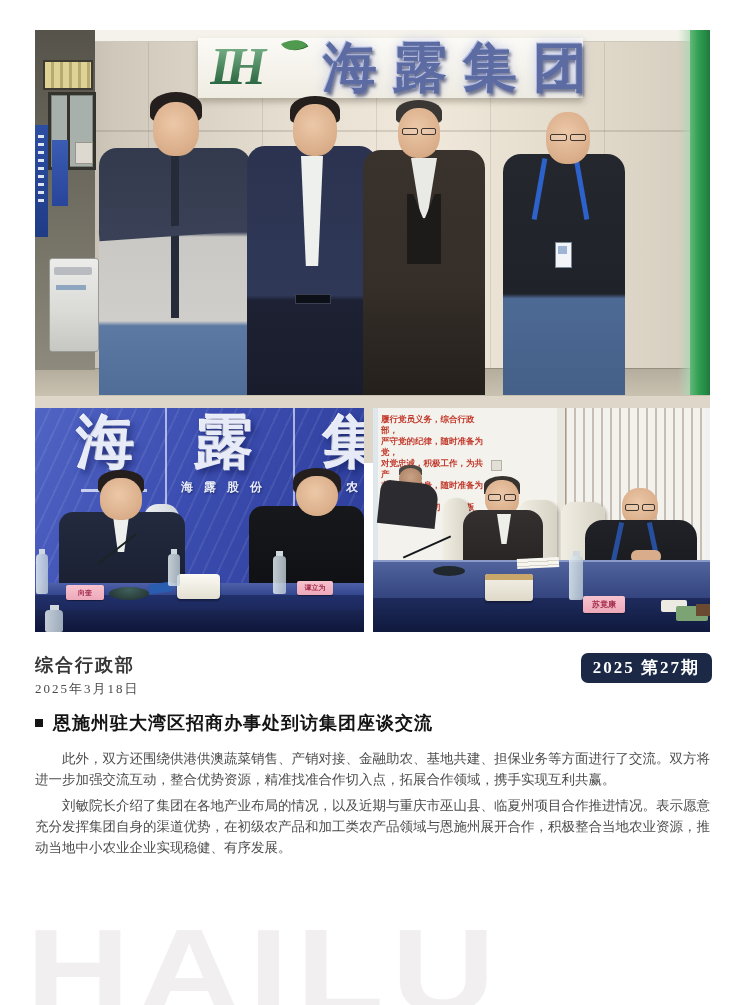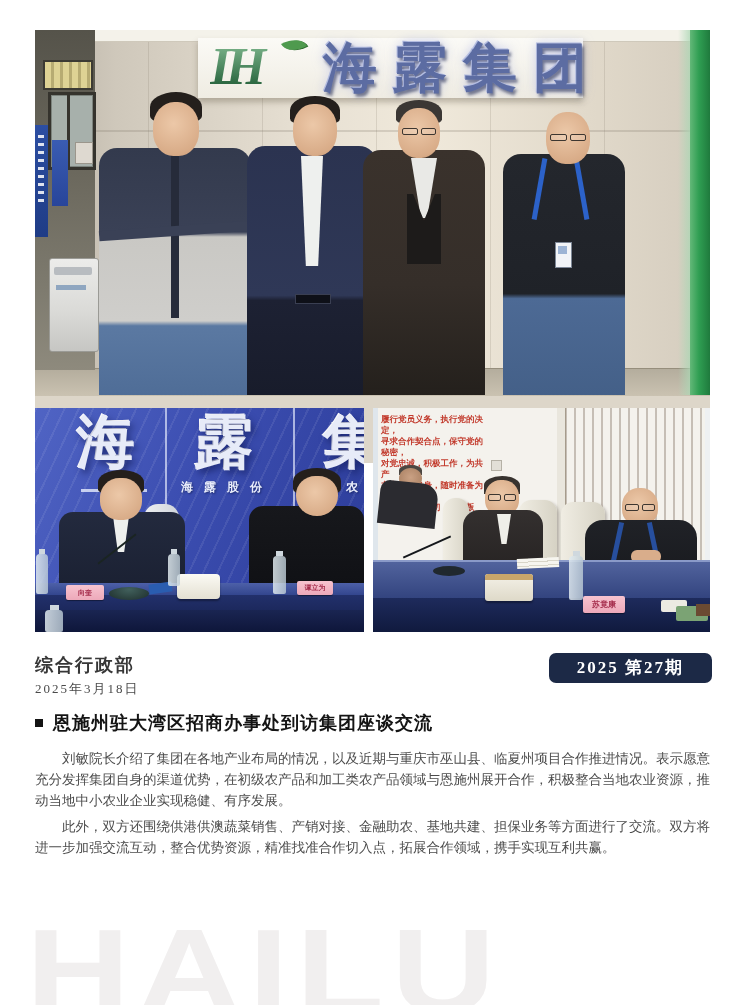--- a/index.html
+++ b/index.html
@@ -143,21 +143,21 @@
   .pr-card{left:210px;top:188px;width:42px;height:17px;line-height:17px;font-size:8px;}
   .pr-card2{position:absolute;left:288px;top:192px;width:26px;height:12px;background:#eceae2;border-radius:2px;}
   .pr-green{position:absolute;left:303px;top:198px;width:32px;height:15px;background:#7ba374;border-radius:2px;}
   .pr-brown{position:absolute;left:323px;top:196px;width:14px;height:12px;background:#6b4a32;}
 
   
   .dept{position:absolute;left:35px;top:653px;font-family:"Liberation Serif",serif;font-weight:bold;
     font-size:18px;color:#373737;letter-spacing:2px;}
   .pubdate{position:absolute;left:35px;top:680px;font-family:"Liberation Serif",serif;
     font-size:13px;color:#4a4a4a;letter-spacing:2px;}
-  .issue-badge{position:absolute;right:28px;top:653px;height:30px;line-height:30px;padding:0 28px;
+  .issue-badge{position:absolute;right:28px;top:653px;height:30px;line-height:30px;padding:0 12px;
     background:#1c2946;border-radius:7px;color:#ffffff;font-family:"Liberation Serif",serif;
     font-weight:bold;font-size:17px;letter-spacing:2px;}
   .headline{position:absolute;left:35px;top:711px;width:675px;display:flex;align-items:center;gap:10px;}
   .headline .sq{width:8px;height:8px;background:#141414;flex:0 0 auto;}
   .headline .txt{font-weight:bold;font-size:18px;color:#141414;letter-spacing:1px;}
   .article{position:absolute;left:35px;top:748px;width:675px;z-index:2;}
   .article p{margin:0 0 5px 0;font-size:13.5px;line-height:21px;color:#4c4c4c;
     text-indent:2em;text-align:justify;}
   .watermark{position:absolute;left:26px;top:912px;z-index:1;font-weight:800;font-size:118px;line-height:1;
     color:#f1efef;letter-spacing:6px;transform:scaleX(1.22);transform-origin:left top;white-space:nowrap;}
@@ -273,22 +273,22 @@
     <div class="name-card pl-card1">向奎</div>
     <div class="name-card pl-card2">谭立为</div>
     <div class="pl-fg"></div>
     <div class="bottle" style="left:10px;top:202px;width:18px;height:22px;"></div>
   </div>
 
   <div class="photo photo-right">
     <div class="pr-walledge"></div>
     <div class="pr-oath-cut"></div>
     <div class="pr-oath">
-      <div>履行党员义务，执行党的决定，</div>
-      <div>寻求合作契合点，保守党的秘密，</div>
+      <div>履行党员义务，综合行政部，</div>
+      <div>严守党的纪律，随时准备为党，</div>
       <div>对党忠诚，积极工作，为共产</div>
       <div>主义奋斗终身，随时准备为党</div>
       <div>和人民牺牲一切，永不叛党。</div>
     </div>
     <div class="pr-switch"></div>
 
     <div class="pr-doorframe"></div>
     <div class="pr-door"></div>
     <div class="pr-doorright"></div>
 
@@ -338,18 +338,18 @@
 
   <div class="dept">综合行政部</div>
   <div class="pubdate">2025年3月18日</div>
   <div class="issue-badge">2025 第27期</div>
 
   <div class="headline">
     <span class="sq"></span>
     <span class="txt">恩施州驻大湾区招商办事处到访集团座谈交流</span>
   </div>
   <div class="article">
+    <p>此外，双方还围绕供港供澳蔬菜销售、产销对接、金融助农、基地共建、担保业务等方面进行了交流。双方将进一步加强交流互动，整合优势资源，精准找准合作切入点，拓展合作领域，携手实现互利共赢。</p>
     <p>刘敏院长介绍了集团在各地产业布局的情况，以及近期与重庆市巫山县、临夏州项目合作推进情况。表示愿意充分发挥集团自身的渠道优势，在初级农产品和加工类农产品领域与恩施州展开合作，积极整合当地农业资源，推动当地中小农业企业实现稳健、有序发展。</p>
-    <p>此外，双方还围绕供港供澳蔬菜销售、产销对接、金融助农、基地共建、担保业务等方面进行了交流。双方将进一步加强交流互动，整合优势资源，精准找准合作切入点，拓展合作领域，携手实现互利共赢。</p>
   </div>
 
   <div class="watermark">HAILU</div>
 </div>
 
 </body></html>

